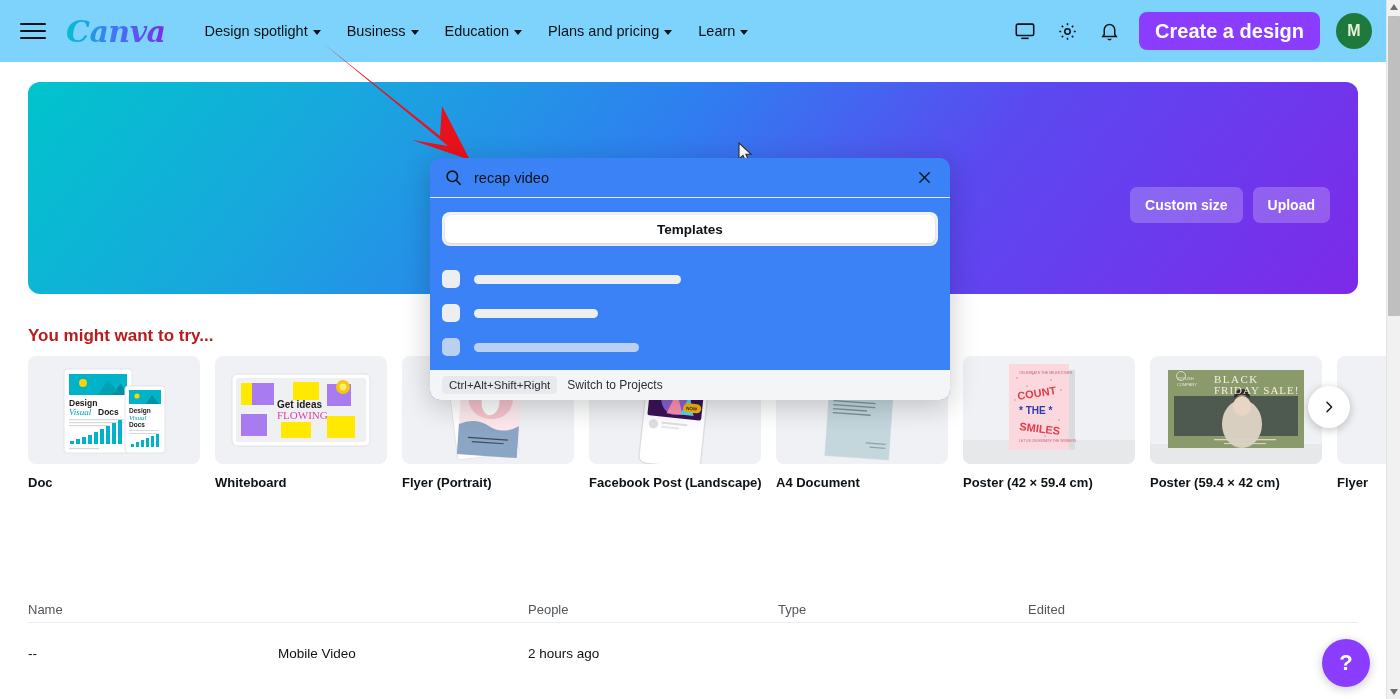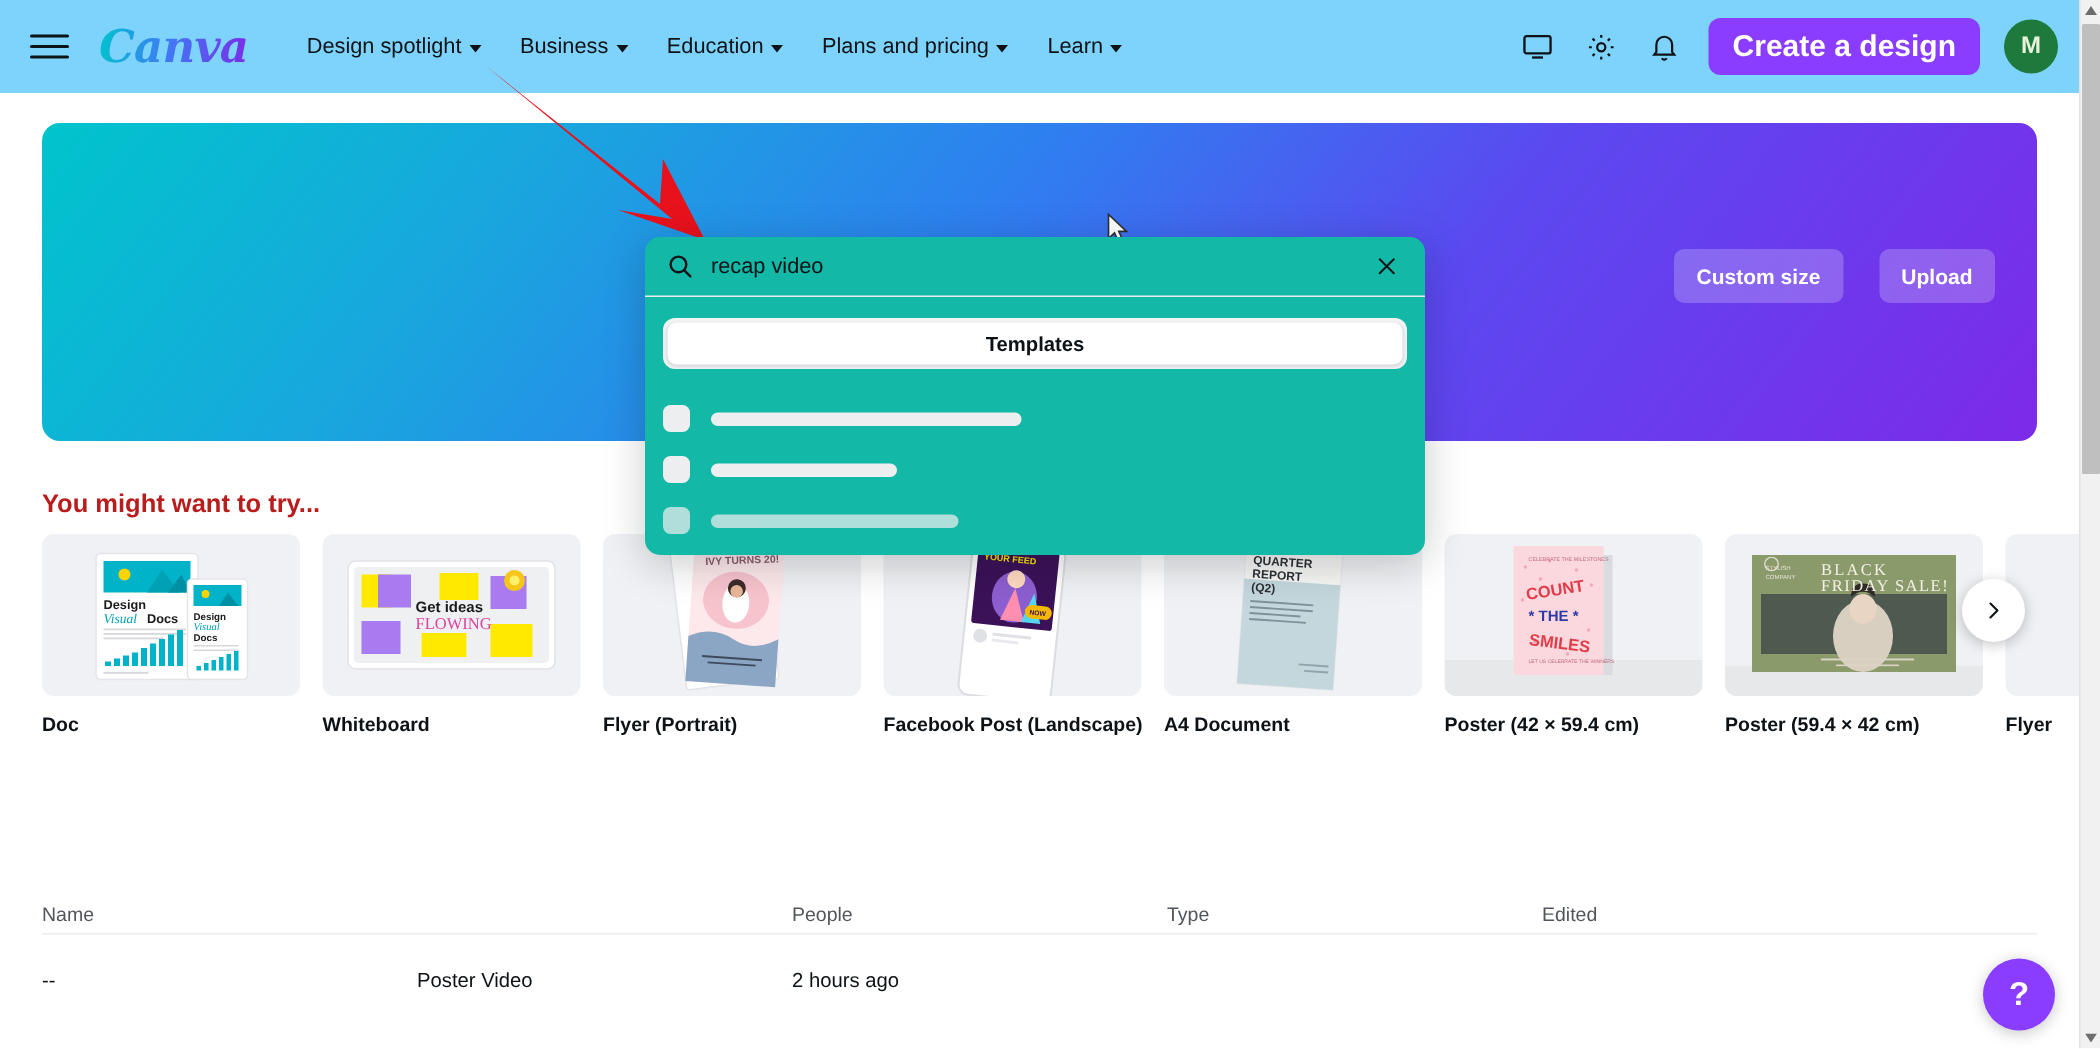--- a/index.html
+++ b/index.html
@@ -50,21 +50,21 @@
   .hero {
     position: absolute; top: 82px; left: 28px; width: 1330px; height: 212px;
     border-radius: 12px; overflow: hidden;
     background: linear-gradient(128deg, #00c4cc 0%, #18a8dd 22%, #2f7ef0 46%, #5b49f0 68%, #7d2ae8 100%);
   }
   .hero-title {
     position: absolute; top: 104px; left: 0; width: 100%; text-align: center;
     color: #fff; font-size: 30px; font-weight: 700; transform: translateY(-50%);
     letter-spacing: -0.3px;
   }
-  .hero-actions { position: absolute; top: 84px; right: 28px; display: flex; gap: 24px; }
+  .hero-actions { position: absolute; top: 105px; right: 28px; display: flex; gap: 10px; }
   .hero-btn {
     background: rgba(255,255,255,0.22); color: #fff; border: none; border-radius: 7px;
     height: 36px; padding: 0 15px; font-size: 14px; font-weight: 700; cursor: pointer;
     font-family: "Liberation Sans", sans-serif;
   }
   .cats {
     position: absolute; bottom: 0; left: 0; width: 100%; height: 92px;
     display: flex; justify-content: center; align-items: flex-start; gap: 56px; padding-top: 4px;
   }
   .cat { width: 84px; display: flex; flex-direction: column; align-items: center; cursor: pointer; position: relative; }
@@ -78,21 +78,21 @@
     width: 0; height: 0; border-left: 9px solid transparent; border-right: 9px solid transparent;
     border-bottom: 9px solid #fff;
   }
 
   
   .red-arrow { position: absolute; left: 320px; top: 40px; z-index: 55; pointer-events: none; }
 
   
   .searchpanel {
     position: absolute; top: 158px; left: 430px; width: 520px; z-index: 60;
-    background: #14b8a6; border-radius: 10px; box-shadow: 0 6px 28px rgba(14,19,24,.22);
+    background: #3b82f6; border-radius: 10px; box-shadow: 0 6px 28px rgba(14,19,24,.22);
     overflow: hidden;
   }
   .searchbar { height: 40px; display: flex; align-items: center; padding: 0 14px; border-bottom: 1px solid #ebecf0; }
   .search-input {
     flex: 1; border: none; outline: none; font-size: 14.5px; color: #0d1216; margin-left: 11px;
     font-family: "Liberation Sans", sans-serif; background: transparent;
   }
   .search-input::placeholder { color: #8b8f96; }
   .clear-btn { width: 24px; height: 24px; display: flex; align-items: center; justify-content: center; cursor: pointer; border-radius: 4px; }
   .tabs { margin: 14px 12px 4px; height: 34px; background: #f2f3f5; border-radius: 8px; display: flex; padding: 3px; }
@@ -315,20 +315,24 @@
       <div class="skel-row">
         <div class="skel-sq"></div>
         <div class="skel-bar" style="width:124px"></div>
       </div>
       <div class="skel-row" style="opacity:.72">
         <div class="skel-sq"></div>
         <div class="skel-bar" style="width:165px"></div>
       </div>
     </div>
 
+    <div class="panel-foot">
+      <span class="kbd">Ctrl+Alt+Shift+Right</span>
+      <span class="foot-label">Switch to Projects</span>
+    </div>
   </div>
 
   <div class="sec-title" style="top:326px">You might want to try...</div>
 
   <div class="tpl-strip">
     <div class="carousel-next">
       <svg width="14" height="14" viewBox="0 0 24 24" fill="none" stroke="#0d1216" stroke-width="2.4" stroke-linecap="round" stroke-linejoin="round">
         <polyline points="8.5,4 16.5,12 8.5,20"></polyline>
       </svg>
     </div>
@@ -534,21 +538,21 @@
 
   <div class="tbl">
     <div class="tbl-head">
       <div class="c-name">Name</div>
       <div class="c-people">People</div>
       <div class="c-type">Type</div>
       <div class="c-edited">Edited</div>
     </div>
     <div class="tbl-row">
       <div class="c-people cell-txt">--</div>
-      <div class="c-type cell-txt">Poster Video</div>
+      <div class="c-type cell-txt">Mobile Video</div>
       <div class="c-edited cell-txt">2 hours ago</div>
     </div>
   </div>
 
   <div class="help">?</div>
 
   <div class="scrollbar">
     <div class="sb-arrow">
       <svg width="8" height="6" viewBox="0 0 8 6">
           <path d="M4 0 L8 6 L0 6 Z" fill="#6e6e6e"></path>

